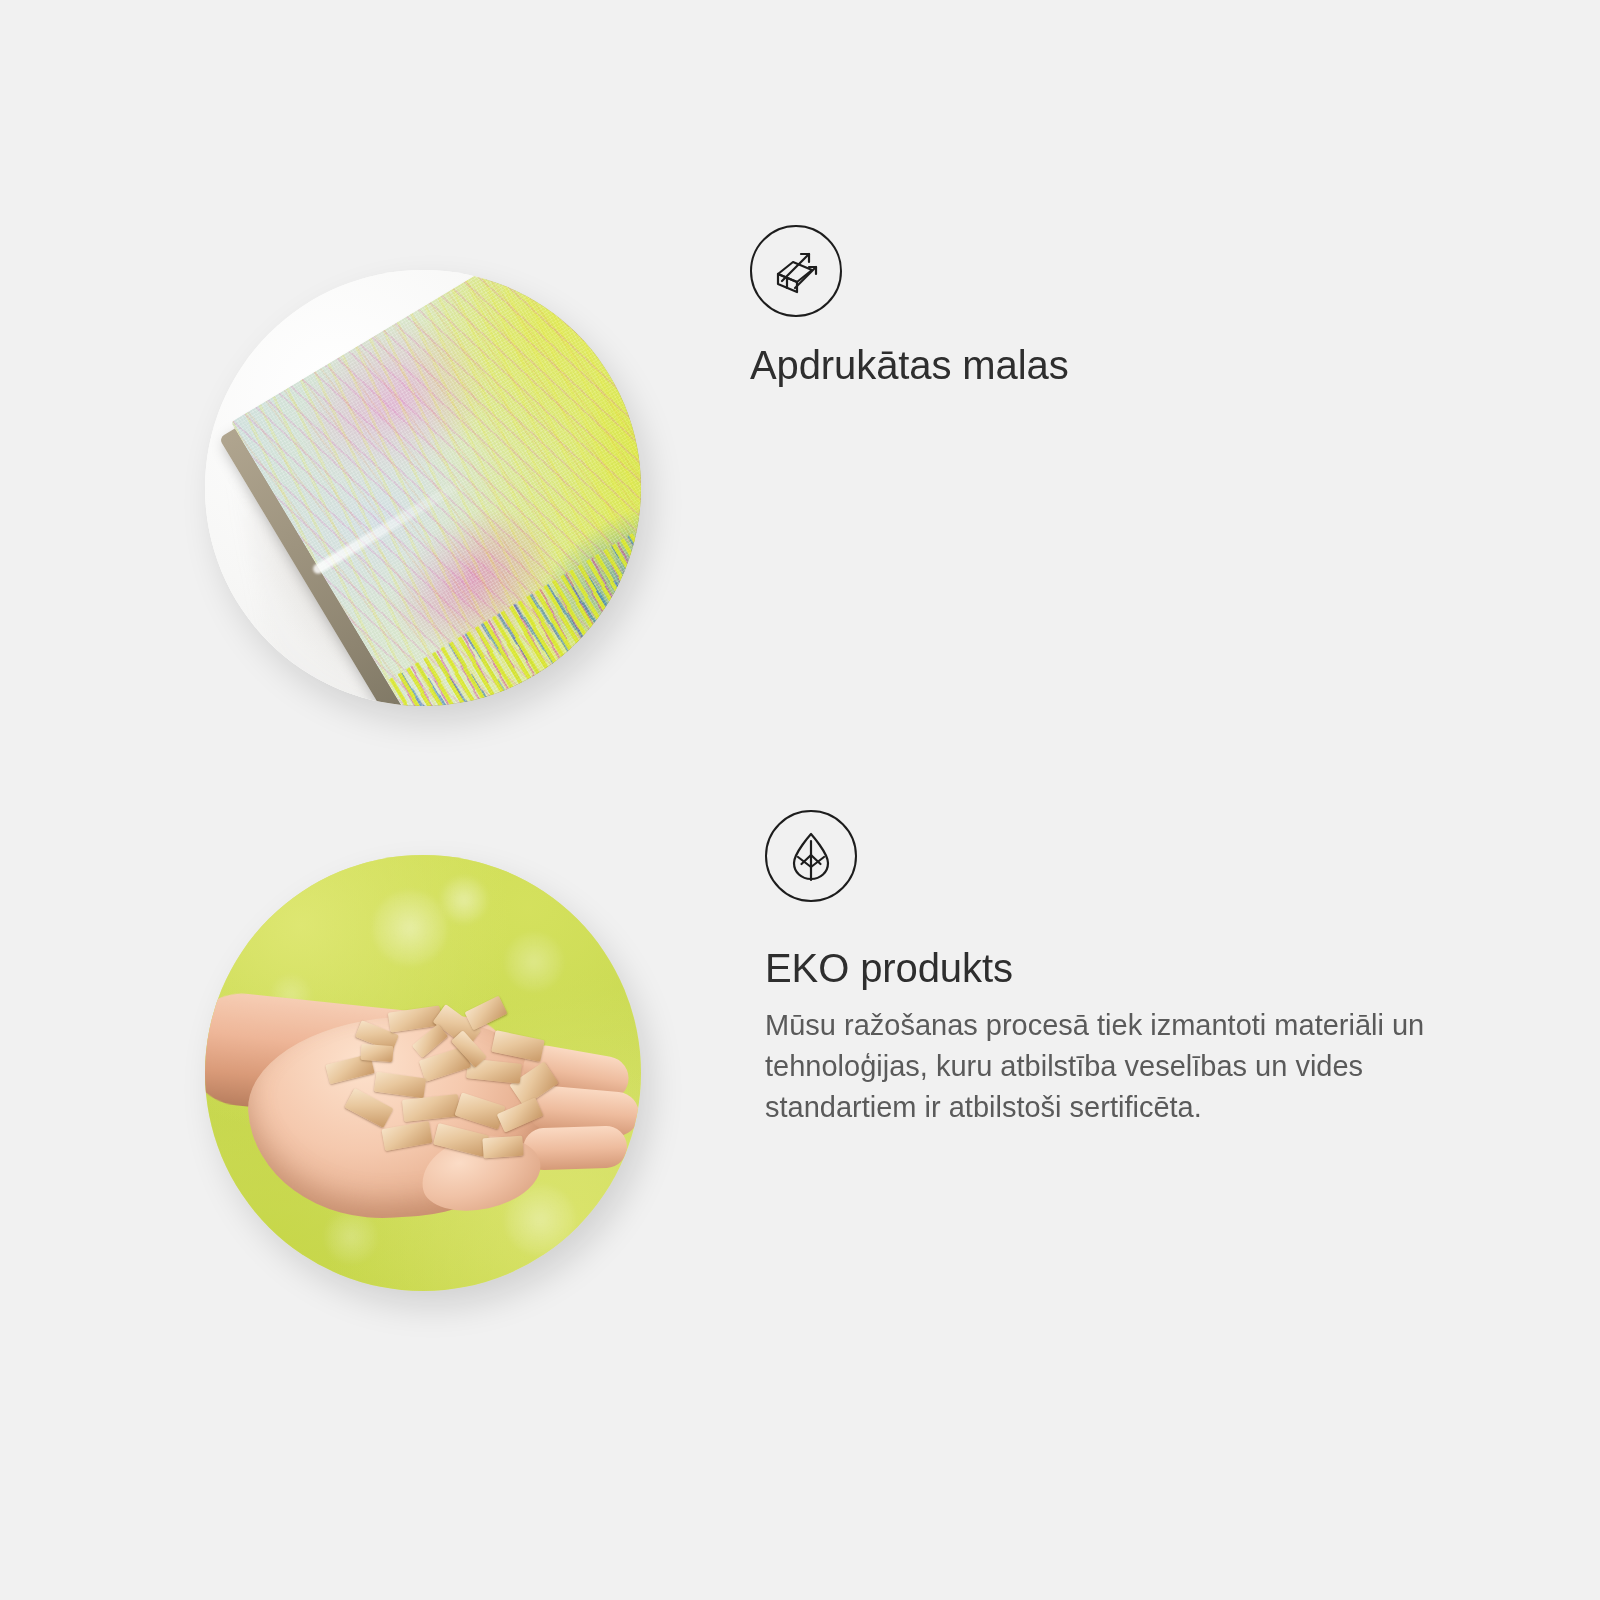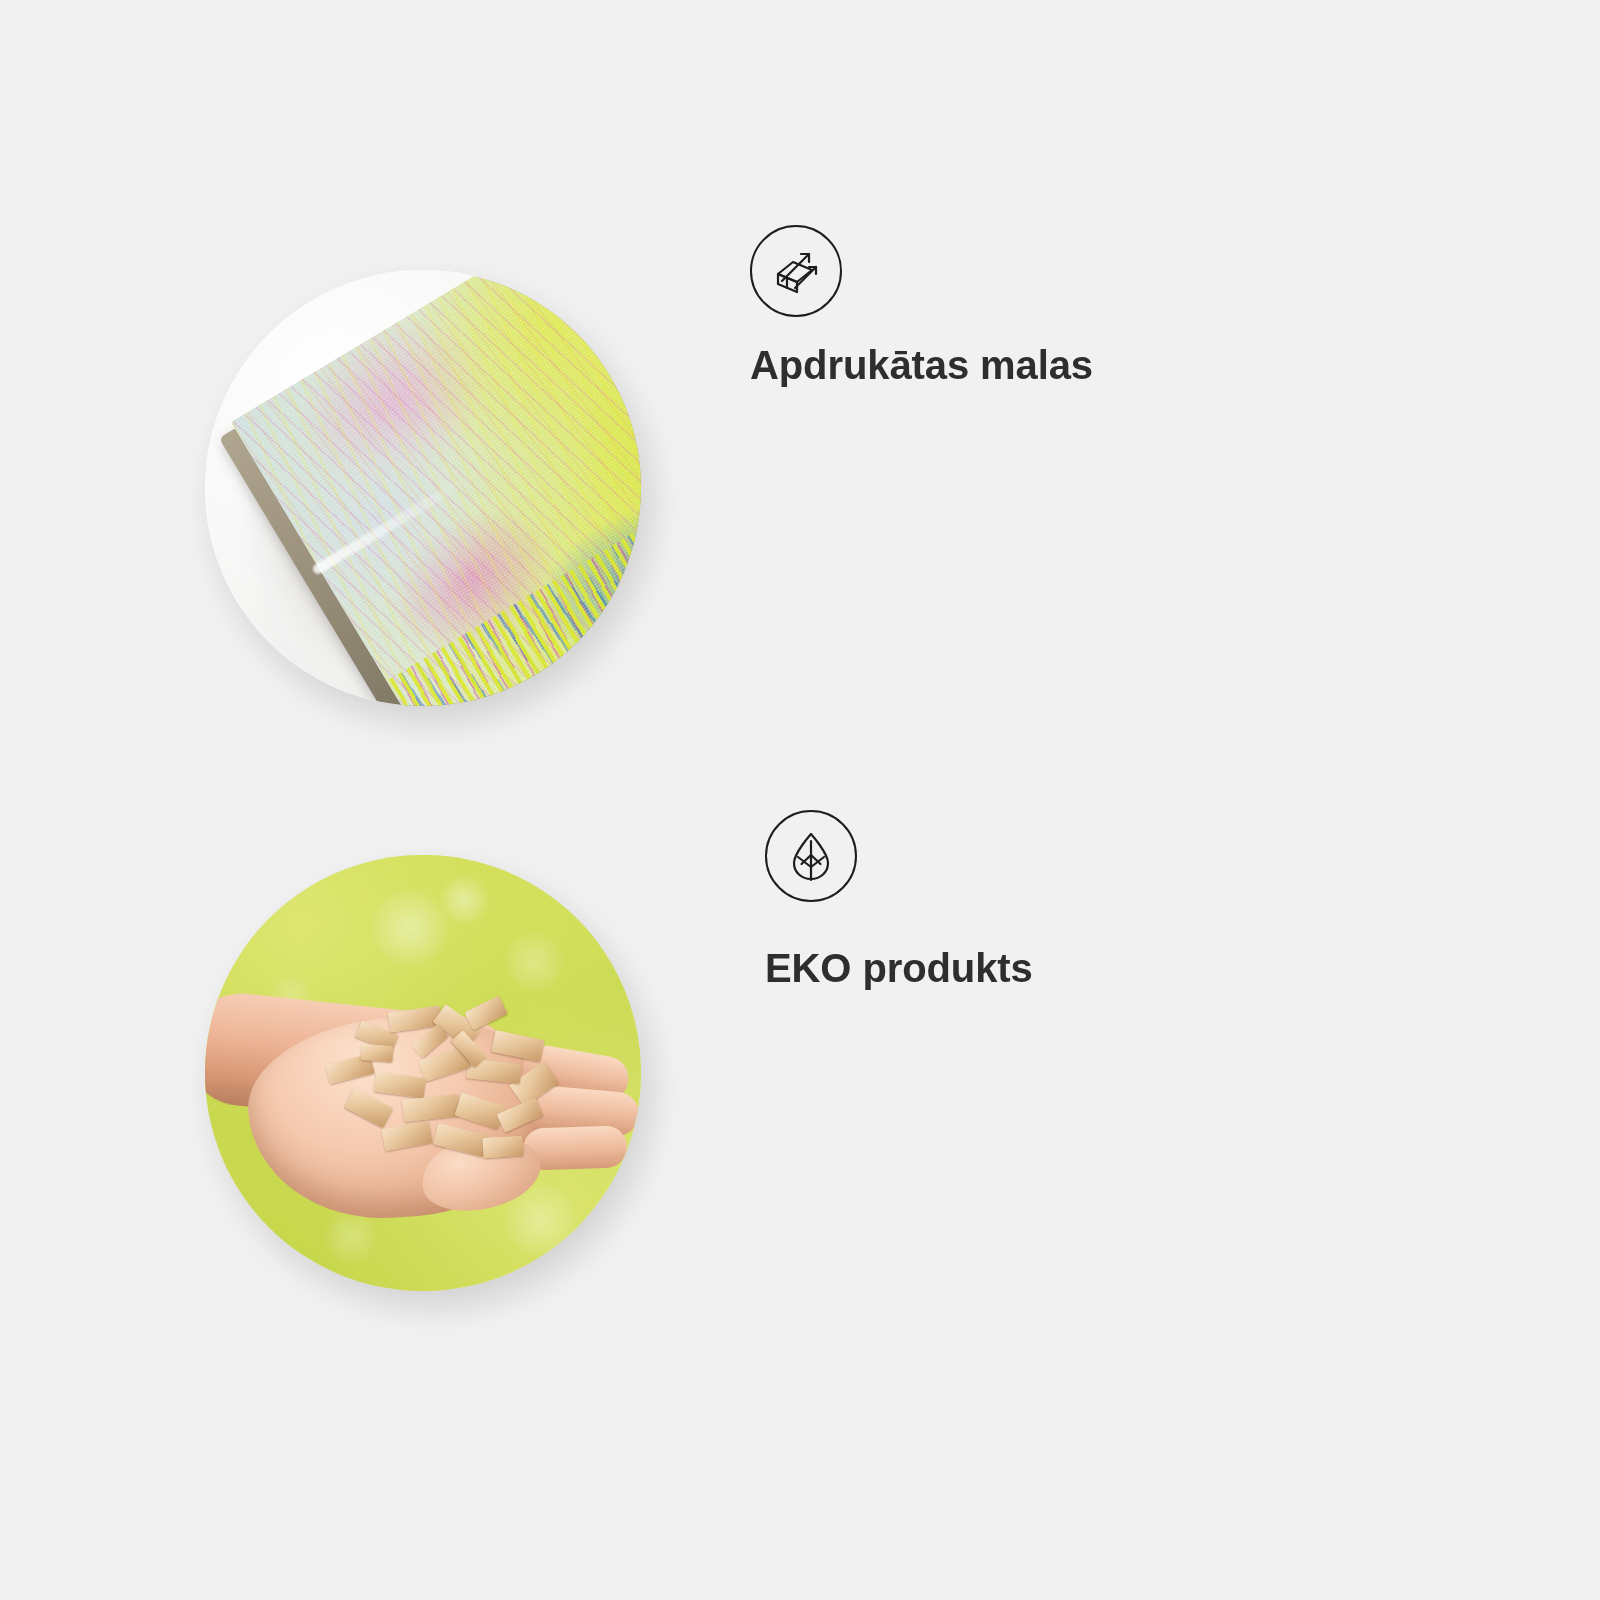--- a/index.html
+++ b/index.html
@@ -230,21 +230,21 @@
     align-items: center;
     justify-content: center;
     margin-bottom: 26px;
   }
   .content-2 .icon-badge { margin-bottom: 44px; }
 
   .icon-badge svg { display: block; }
 
   .feature-title {
     font-size: 40px;
-    font-weight: 700;
+    font-weight: 400;
     color: #2e2e2e;
     letter-spacing: -0.1px;
     line-height: 1.12;
     margin: 0 0 14px 0;
   }
   .feature-desc {
     font-size: 29px;
     font-weight: 400;
     color: #5a5a5a;
     line-height: 1.42;
@@ -348,16 +348,17 @@
 
           <path d="M27 12 L27 51"></path>
 
           <path d="M27 26 L17.5 35"></path>
           <path d="M27 26 L36.5 35"></path>
           <path d="M27 38 L14 28"></path>
           <path d="M27 38 L40 28"></path>
         </svg>
       </div>
       <h2 class="feature-title">EKO produkts</h2>
+      <p class="feature-desc">Mūsu ražošanas procesā tiek izmantoti materiāli un tehnoloģijas, kuru atbilstība veselības un vides standartiem ir atbilstoši sertificēta.</p>
     </div>
   </section>
 
 </div>
 
 </body></html>

